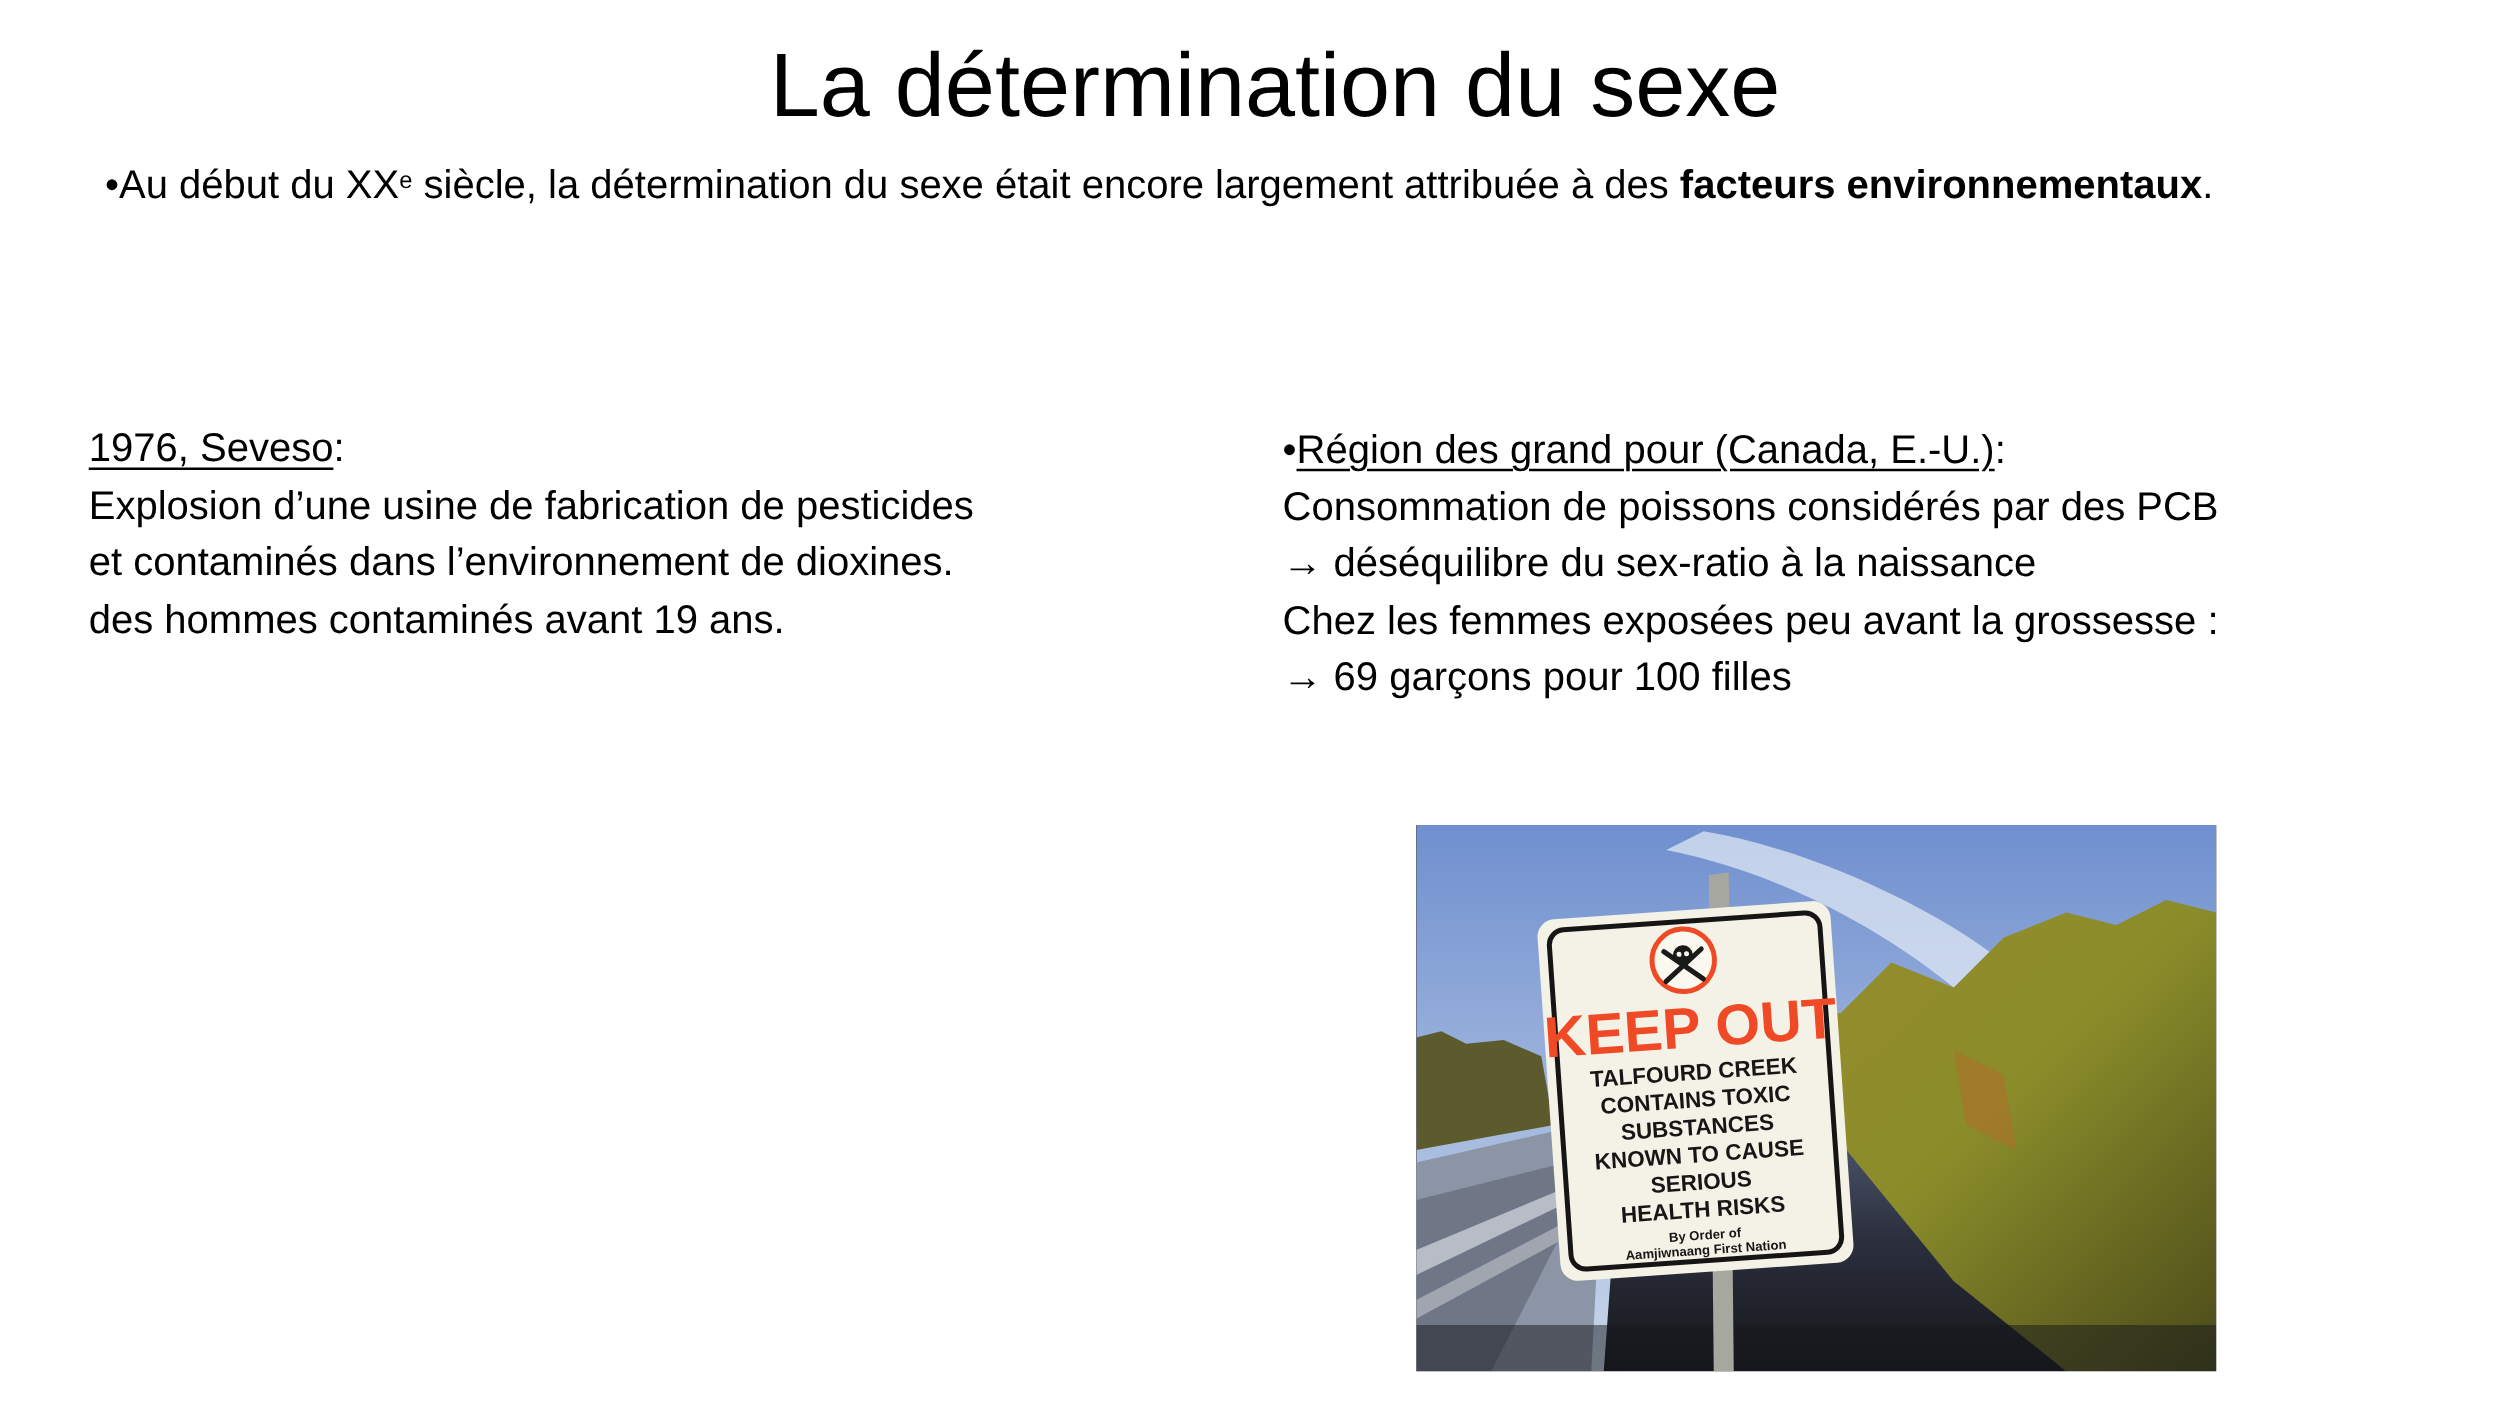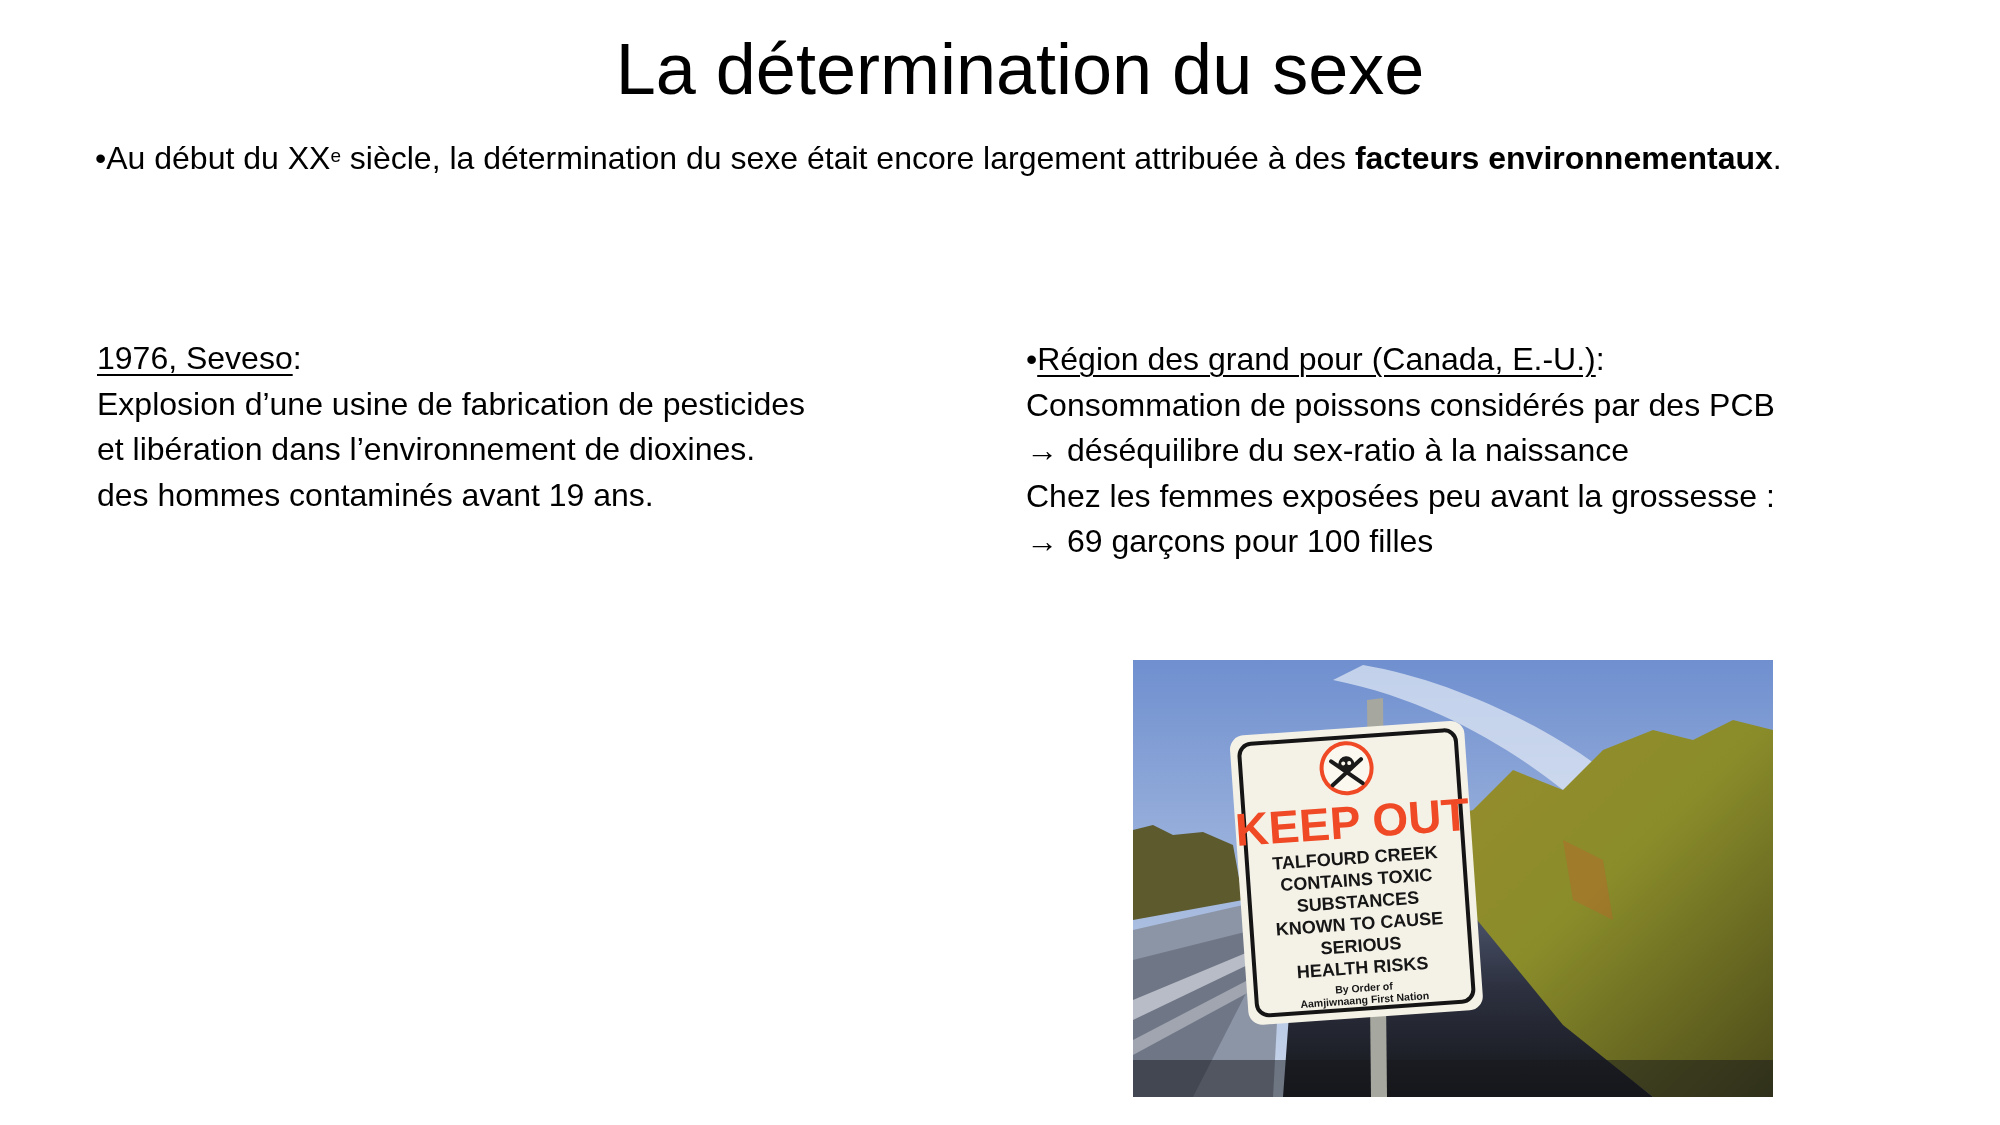--- a/index.html
+++ b/index.html
@@ -1,45 +1,45 @@
 <!DOCTYPE html>
 <html><head>
 <meta charset="utf-8">
 <style>
   html, body { margin:0; padding:0; }
   body { width:2000px; height:1125px; background:#ffffff; position:relative; overflow:hidden;
          font-family:"Liberation Sans", sans-serif; color:#000; }
   .title { position:absolute; left:0; width:2040px; top:26px; text-align:center;
            font-size:72px; line-height:86px; font-weight:normal; margin:0; }
   .intro { position:absolute; left:84px; top:124px; width:1880px; font-size:32px; line-height:46px; }
-  .intro p { margin:11px; }
+  .intro p { margin:0; }
   .intro b { font-weight:bold; }
   .intro sup { font-size:19px; vertical-align:top; position:relative; top:-2px; }
   .col { position:absolute; font-size:32px; line-height:45.5px; }
   .col p { margin:0; white-space:nowrap; }
-  .col-left { left:97px; top:336px; width:900px; }
+  .col-left { left:71px; top:336px; width:900px; }
   .col-right { left:1026px; top:337px; width:960px; }
   .ul { text-decoration:underline; text-decoration-thickness:2px; text-underline-offset:5px; }
   .photo { position:absolute; left:1133px; top:660px; width:640px; height:437px; overflow:hidden;
            background:#1c1e22; }
   .photo svg { display:block; }
 </style>
 </head>
 <body>
 
 <h1 class="title">La détermination du sexe</h1>
 
 <div class="intro">
   <p><span>•</span><span>Au début du XX</span><sup>e</sup><span> siècle, la détermination du sexe était encore largement attribuée à des </span><b>facteurs environnementaux</b><span>.</span></p>
 </div>
 
 <div class="col col-left">
   <p><span class="ul">1976, Seveso</span><span>:</span></p>
   <p>Explosion d’une usine de fabrication de pesticides</p>
-  <p>et libération dans l’environnement de dioxines.</p>
+  <p>et contaminés dans l’environnement de dioxines.</p>
   <p>des hommes contaminés avant 19 ans.</p>
 </div>
 
 <div class="col col-right">
   <p><span>•</span><span class="ul">Région des grand pour (Canada, E.-U.)</span><span>:</span></p>
   <p>Consommation de poissons considérés par des PCB</p>
   <p>→ déséquilibre du sex-ratio à la naissance</p>
   <p>Chez les femmes exposées peu avant la grossesse :</p>
   <p>→ 69 garçons pour 100 filles</p>
 </div>

